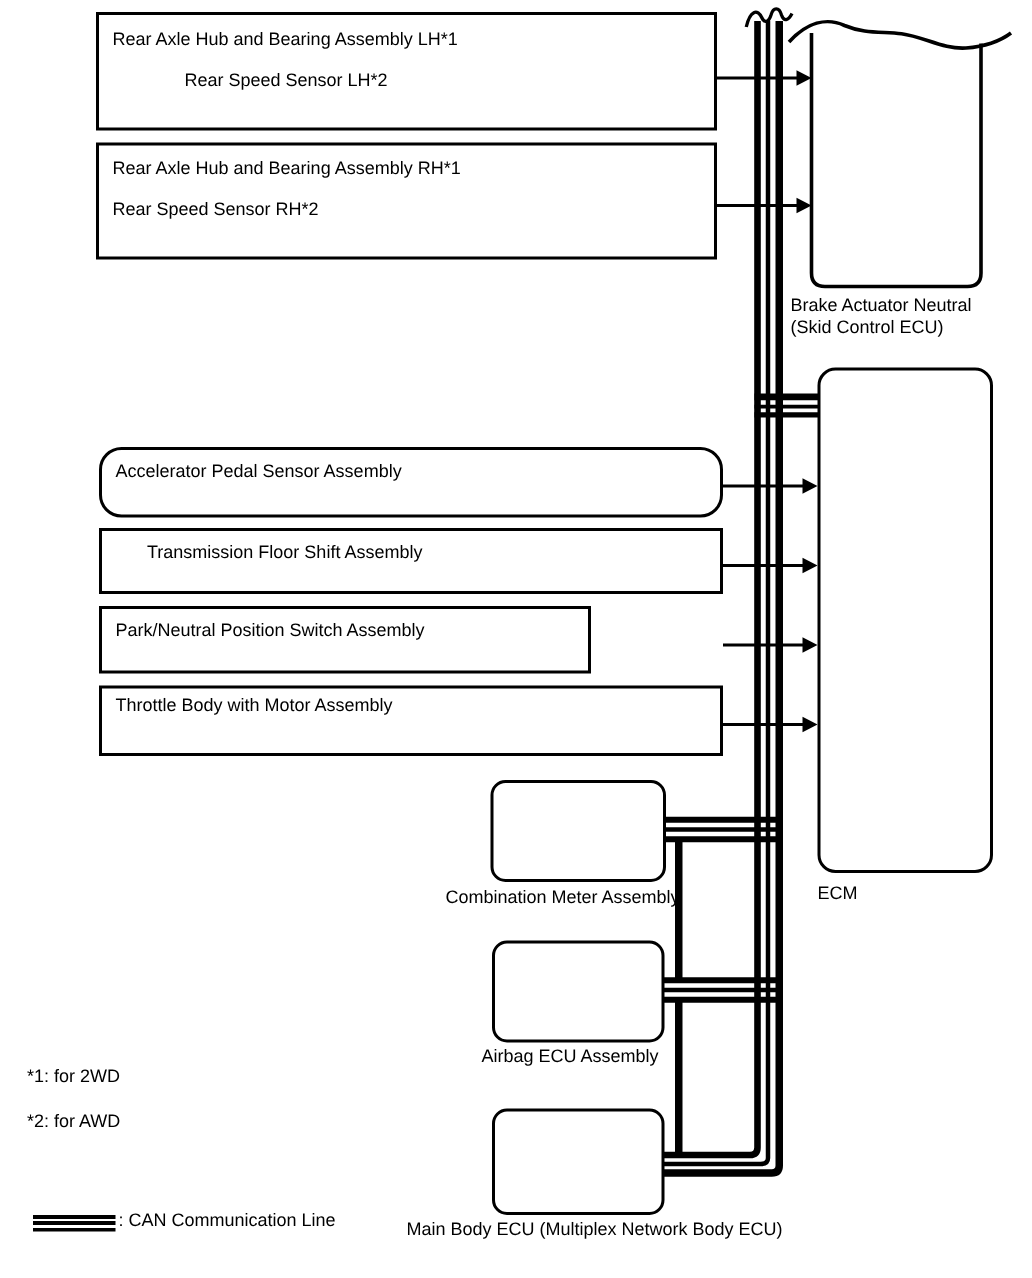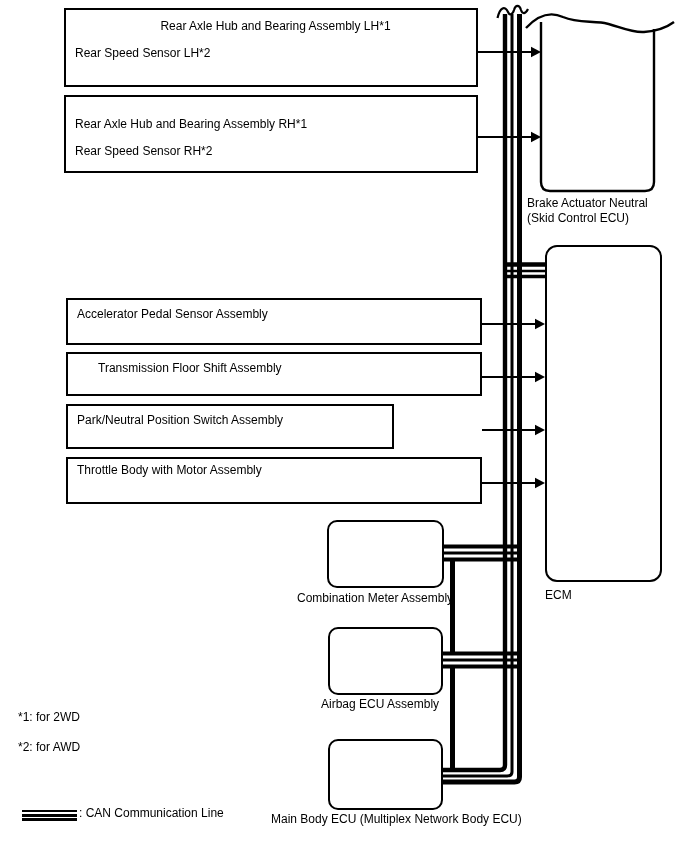--- a/index.html
+++ b/index.html
@@ -102,30 +102,30 @@
       </g>
     </g>
 
     <g stroke="#000" fill="none">
       <path d="M541,22 L541,182 Q541,191 550,191 L645,191 Q654,191 654,182 L654,29" stroke-width="2.4"></path>
       <path d="M526,28 C538,15 551,11.5 563,17 C576,22.5 588,21 601,22.5 C616,24.5 629,33 644,32 C657,31 666,28 674,22" stroke-width="2.4"></path>
     </g>
   </svg>
 
   <div class="rect-box" style="left:64px;top:8px;width:414px;height:79px;">
-    <div class="box-text" style="padding-top:9px;text-align:center;">Rear Axle Hub and Bearing Assembly LH*1</div>
-    <div class="box-text" style="padding-top:13px;">Rear Speed Sensor LH*2</div>
+    <div class="box-text" style="padding-top:9px;">Rear Axle Hub and Bearing Assembly LH*1</div>
+    <div class="box-text" style="padding-top:13px;margin-left:48px;">Rear Speed Sensor LH*2</div>
   </div>
 
   <div class="rect-box" style="left:64px;top:95px;width:414px;height:78px;">
-    <div class="box-text" style="padding-top:20px;">Rear Axle Hub and Bearing Assembly RH*1</div>
+    <div class="box-text" style="padding-top:8px;">Rear Axle Hub and Bearing Assembly RH*1</div>
     <div class="box-text" style="padding-top:13px;">Rear Speed Sensor RH*2</div>
   </div>
 
-  <div class="rect-box" style="left:66px;top:298px;width:416px;height:47px;">
+  <div class="rect-box" style="left:66px;top:298px;width:416px;height:47px;border-radius:15px;">
     <div class="box-text" style="padding-top:7px;">Accelerator Pedal Sensor Assembly</div>
   </div>
 
   <div class="rect-box" style="left:66px;top:352px;width:416px;height:44px;padding-left:21px;">
     <div class="box-text" style="padding-top:7px;">Transmission Floor Shift Assembly</div>
   </div>
 
   <div class="rect-box" style="left:66px;top:404px;width:328px;height:45px;">
     <div class="box-text" style="padding-top:7px;">Park/Neutral Position Switch Assembly</div>
   </div>

